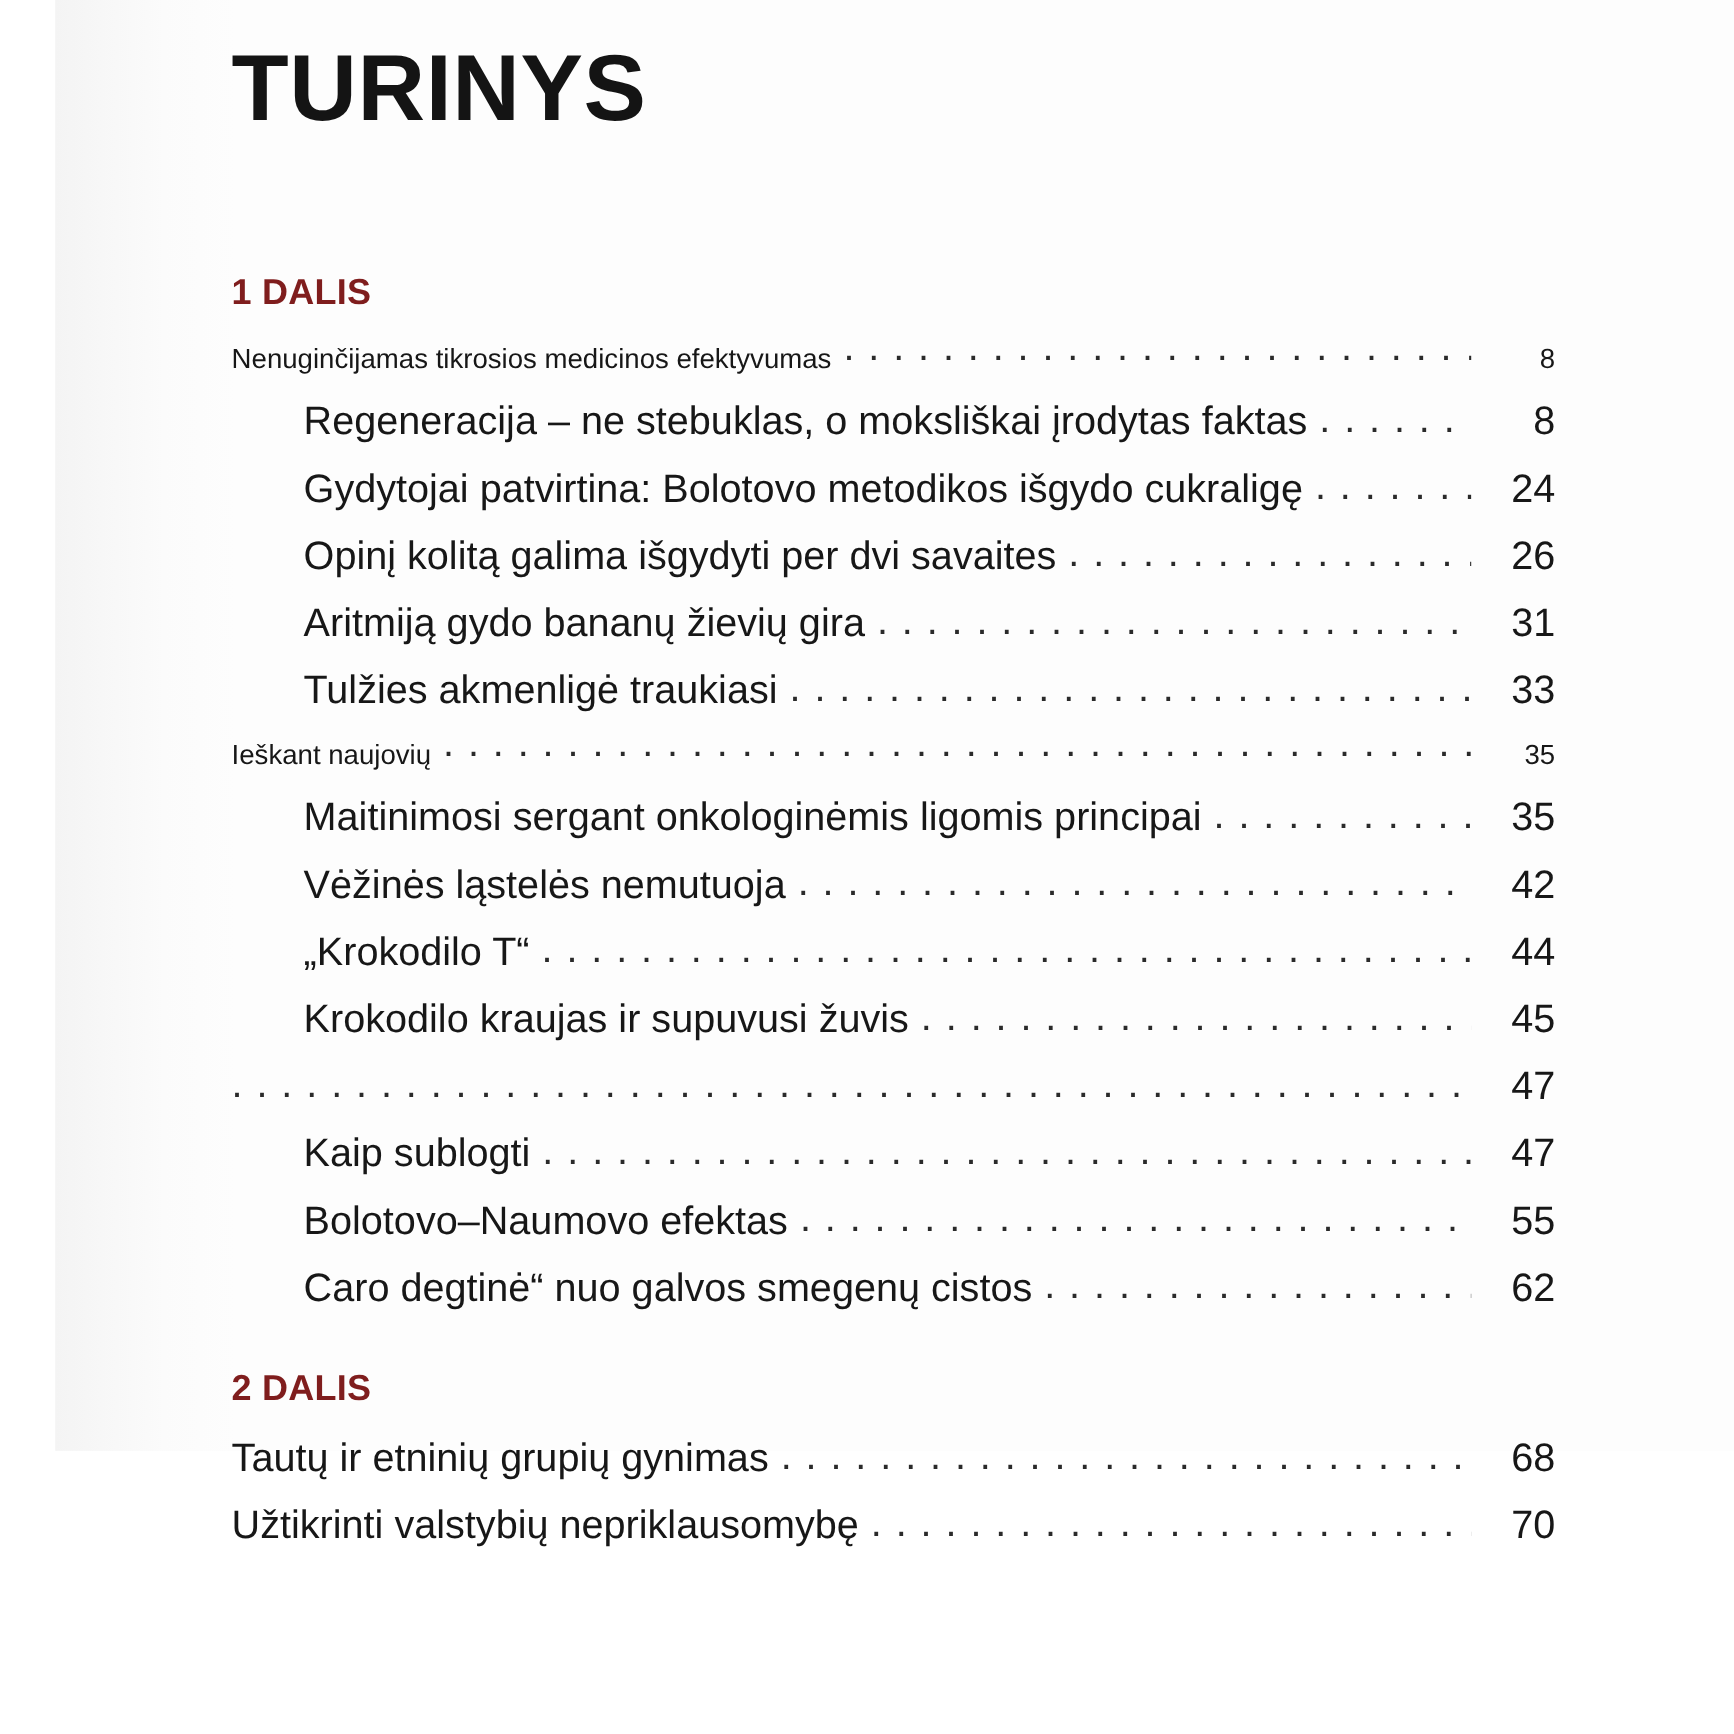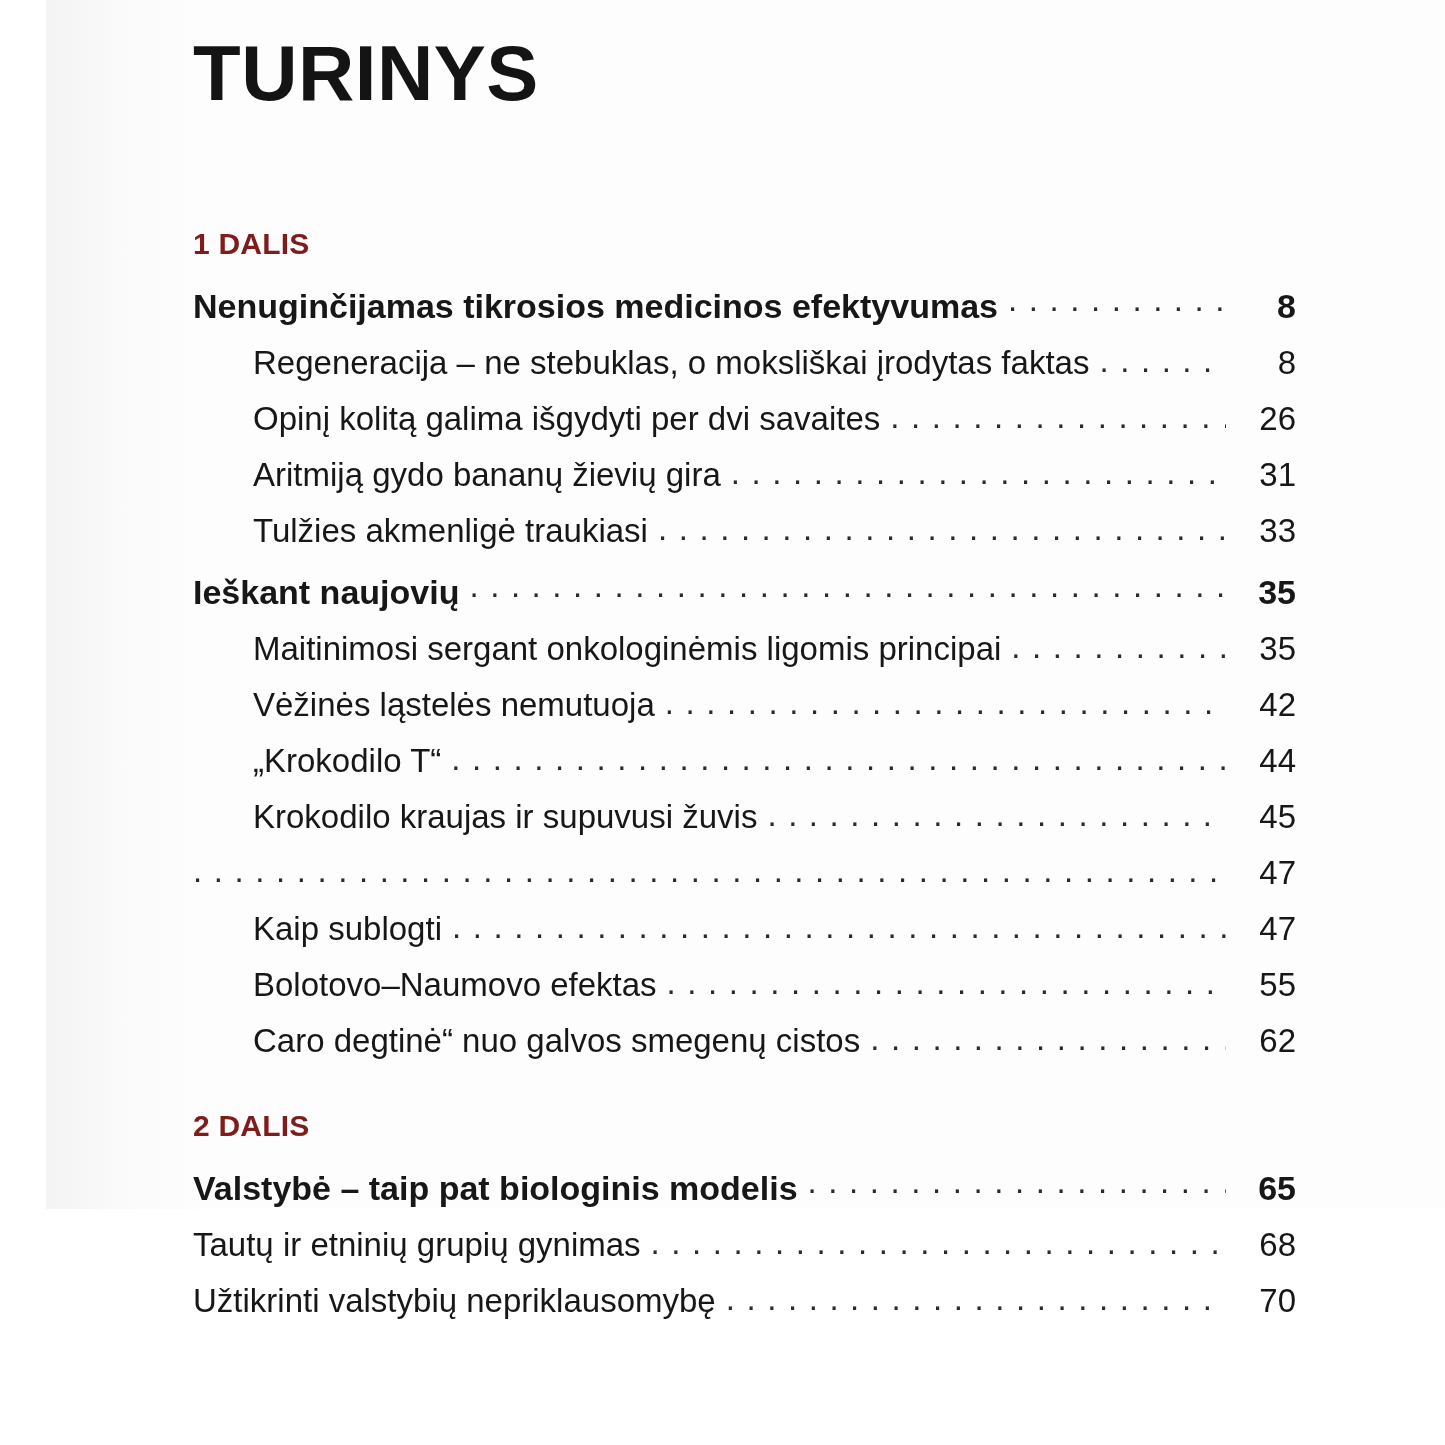--- a/index.html
+++ b/index.html
@@ -65,22 +65,22 @@
     display: flex;
     align-items: baseline;
     font-size: 33px;
     line-height: 1;
     color: #171717;
     margin-top: 23px;
     white-space: nowrap;
   }
 
   .row.heading {
-    font-weight: 700;
-    font-size: 34px;
+    font-weight: 400;
+    font-size: 23px;
   }
   .row.entry {
     font-weight: 400;
     align-items: center;
   }
   .row.indent .row-label {
     padding-left: 60px;
   }
 
   .row-label {
@@ -130,20 +130,25 @@
       <span class="leader"></span>
       <span class="row-page">8</span>
     </div>
 
     <div class="row entry indent">
       <span class="row-label">Regeneracija – ne stebuklas, o moksliškai įrodytas faktas</span>
       <span class="leader"></span>
       <span class="row-page">8</span>
     </div>
 
+    <div class="row entry indent">
+      <span class="row-label">Gydytojai patvirtina: Bolotovo metodikos išgydo cukraligę</span>
+      <span class="leader"></span>
+      <span class="row-page">24</span>
+    </div>
 
     <div class="row entry indent">
       <span class="row-label">Opinį kolitą galima išgydyti per dvi savaites</span>
       <span class="leader"></span>
       <span class="row-page">26</span>
     </div>
 
     <div class="row entry indent">
       <span class="row-label">Aritmiją gydo bananų žievių gira</span>
       <span class="leader"></span>
@@ -204,25 +209,20 @@
     </div>
 
     <div class="row entry indent">
       <span class="row-label">Caro degtinė“ nuo galvos smegenų cistos</span>
       <span class="leader"></span>
       <span class="row-page">62</span>
     </div>
 
     <div class="part-label part2-label">2 DALIS</div>
 
-    <div class="row heading">
-      <span class="row-label">Valstybė – taip pat biologinis modelis</span>
-      <span class="leader"></span>
-      <span class="row-page">65</span>
-    </div>
 
     <div class="row entry">
       <span class="row-label">Tautų ir etninių grupių gynimas</span>
       <span class="leader"></span>
       <span class="row-page">68</span>
     </div>
 
     <div class="row entry">
       <span class="row-label">Užtikrinti valstybių nepriklausomybę</span>
       <span class="leader"></span>

